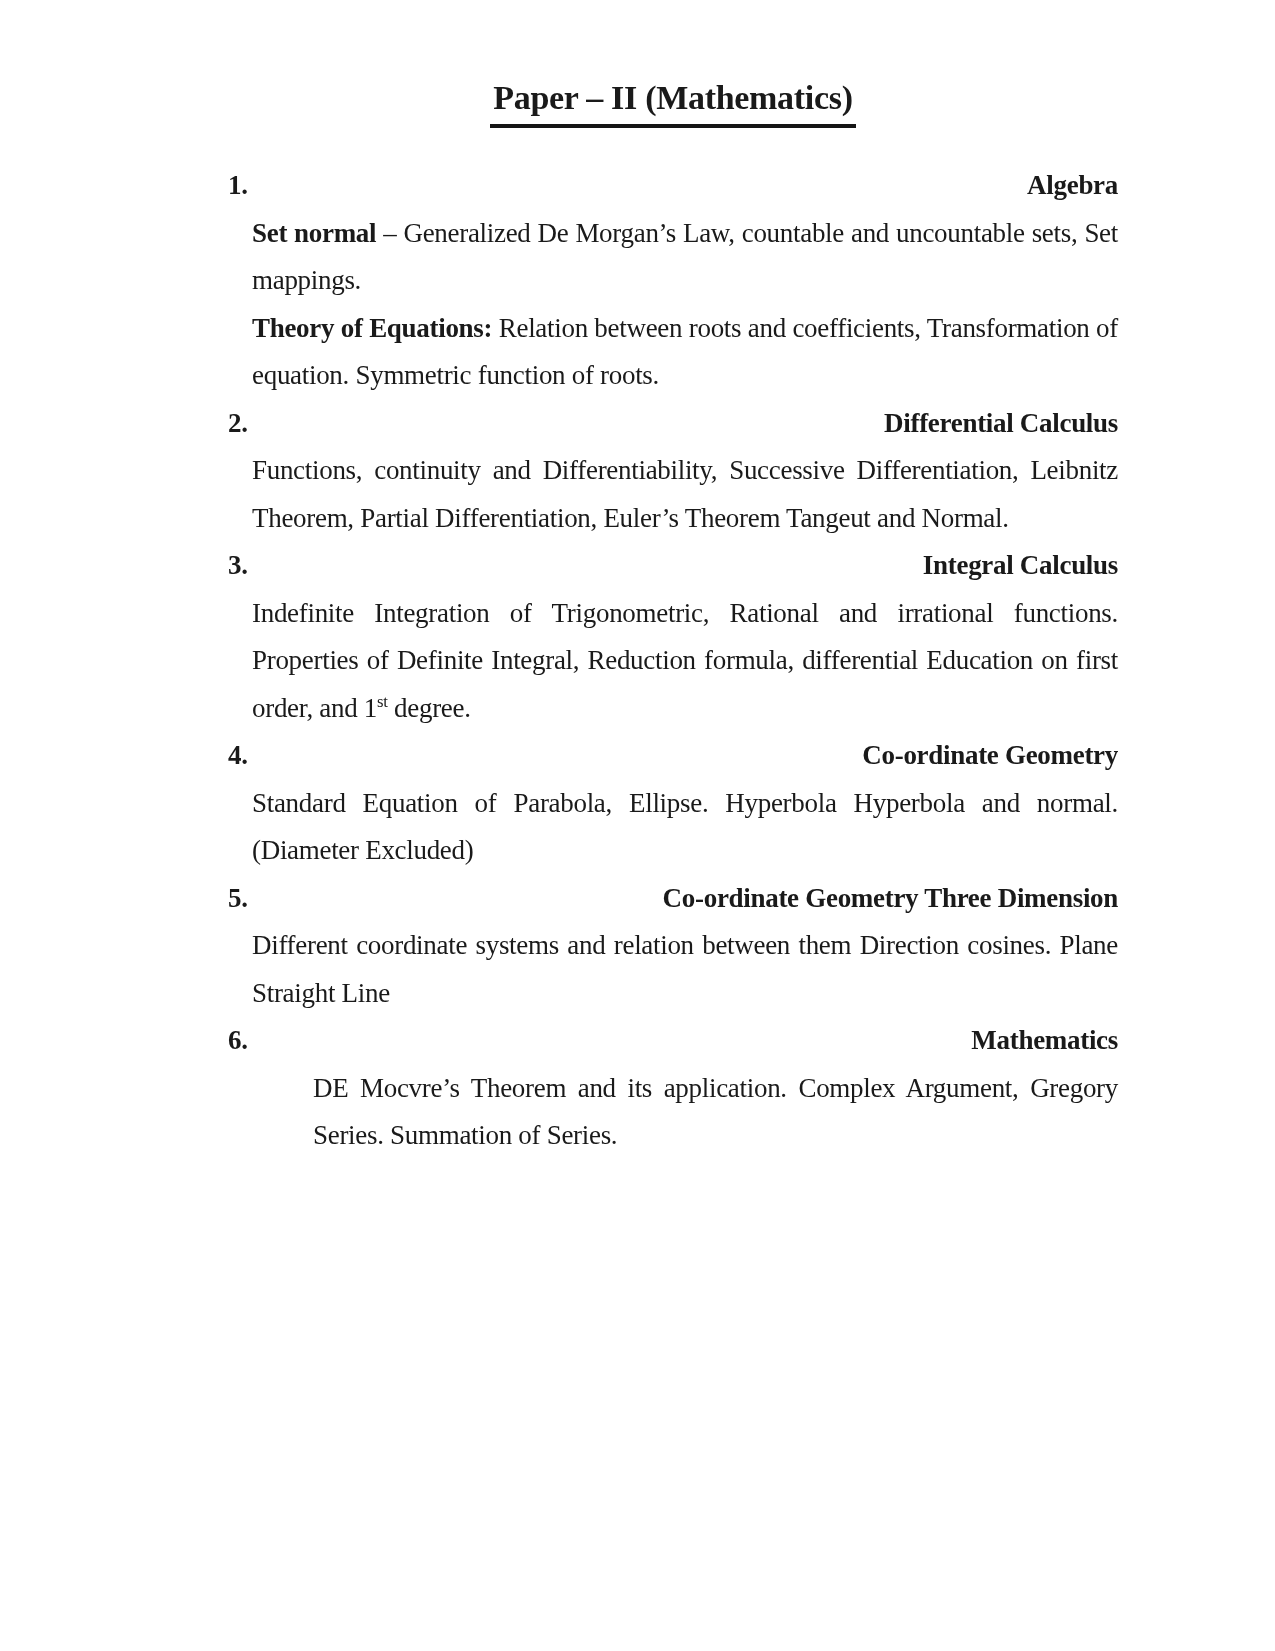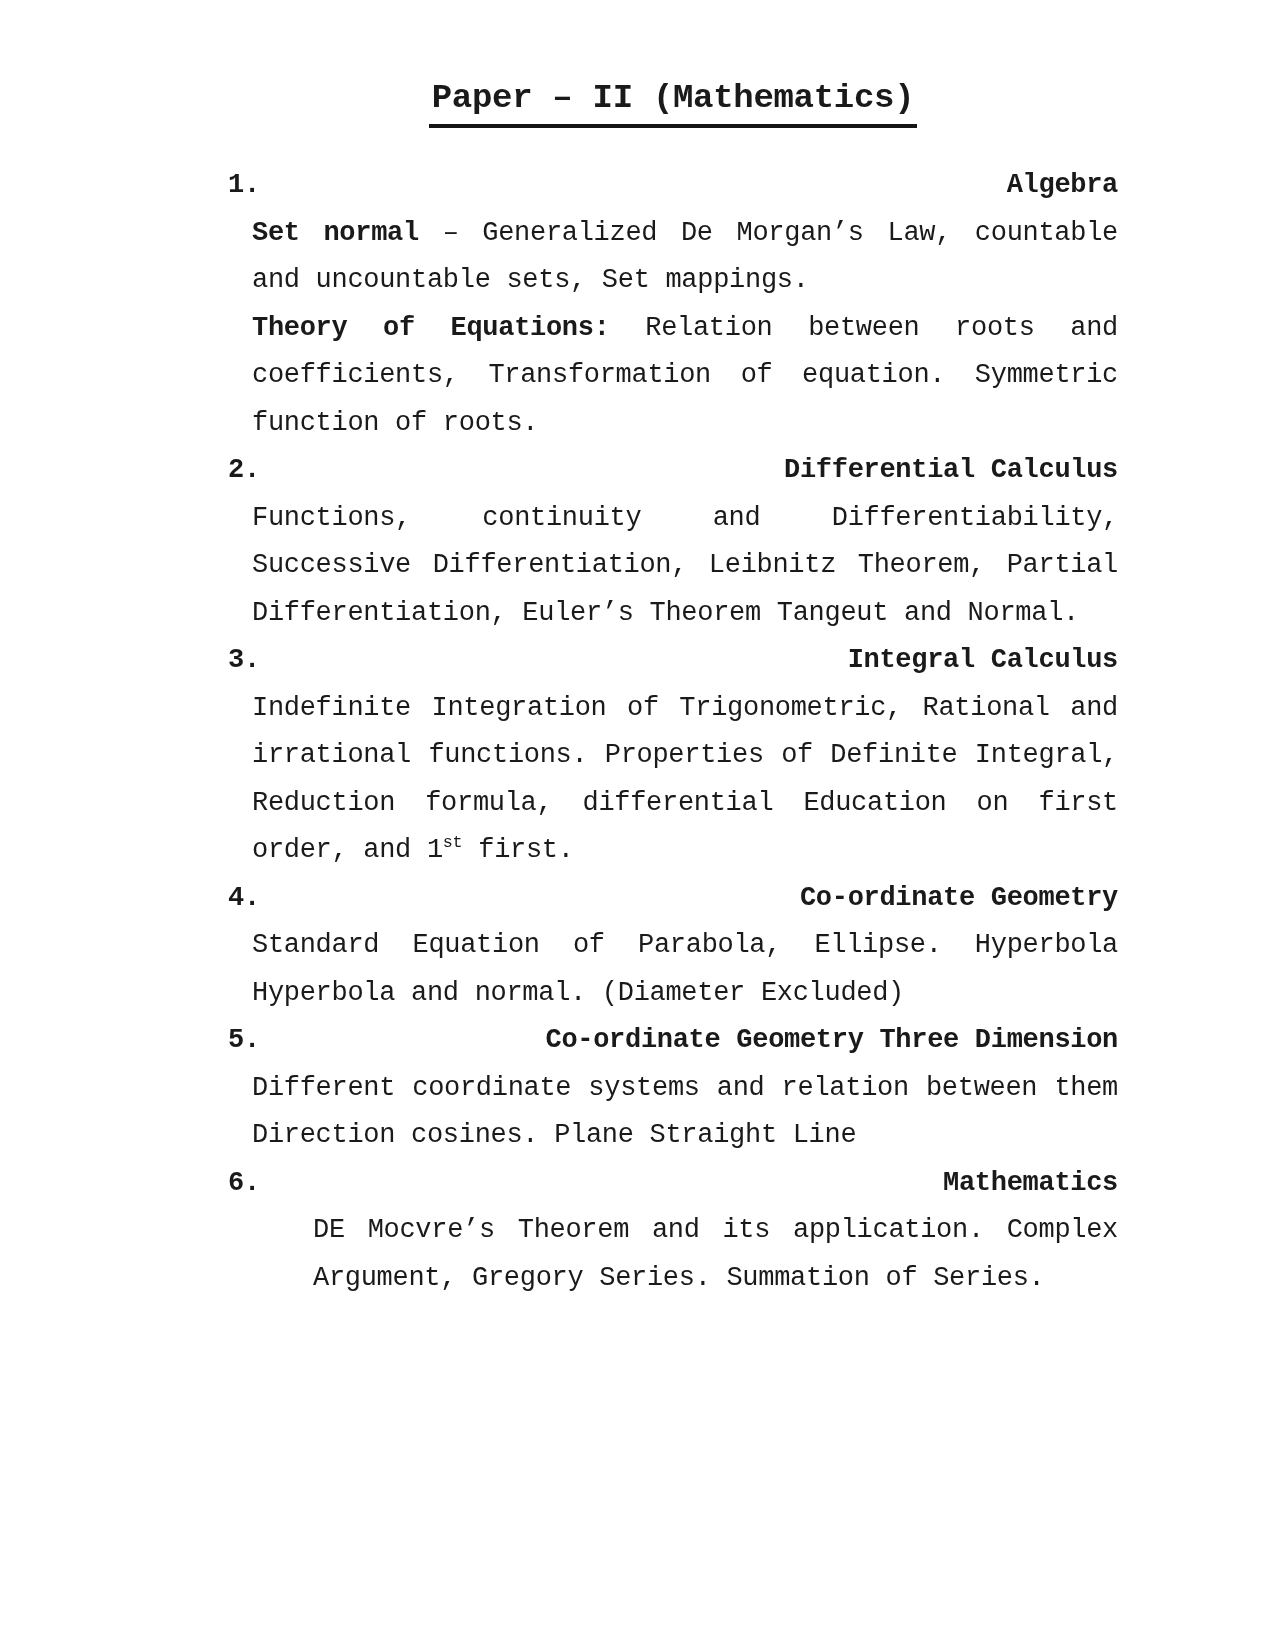--- a/index.html
+++ b/index.html
@@ -6,21 +6,21 @@
     margin: 0;
     padding: 0;
     background: #ffffff;
   }
   .page {
     position: relative;
     width: 1275px;
     height: 1296px;
     background: #ffffff;
     color: #1a1a1a;
-    font-family: Liberation Mono, monospace;
+    font-family: Liberation Serif, serif;
     overflow: hidden;
     box-sizing: border-box;
   }
   .doc {
     padding: 74px 157px 0 228px;
     box-sizing: border-box;
   }
   h1.title {
     margin: 0 0 34px 0;
     padding: 0;
@@ -96,21 +96,21 @@
         <span class="heading-text">Differential Calculus</span>
       </div>
       <p class="body-par">Functions, continuity and Differentiability, Successive Differentiation, Leibnitz Theorem, Partial Differentiation, Euler’s Theorem Tangeut and Normal.</p>
     </div>
 
     <div class="section">
       <div class="heading-row">
         <span class="num">3.</span>
         <span class="heading-text">Integral Calculus</span>
       </div>
-      <p class="body-par"><span>Indefinite Integration of Trigonometric, Rational and irrational functions. Properties of Definite Integral, Reduction formula, differential Education on first order, and 1</span><sup class="sup">st</sup><span> first.</span></p>
+      <p class="body-par"><span>Indefinite Integration of Trigonometric, Rational and irrational functions. Properties of Definite Integral, Reduction formula, differential Education on first order, and 1</span><sup class="sup">st</sup><span> degree.</span></p>
     </div>
 
     <div class="section">
       <div class="heading-row">
         <span class="num">4.</span>
         <span class="heading-text">Co-ordinate Geometry</span>
       </div>
       <p class="body-par">Standard Equation of Parabola, Ellipse. Hyperbola Hyperbola and normal. (Diameter Excluded)</p>
     </div>
 

